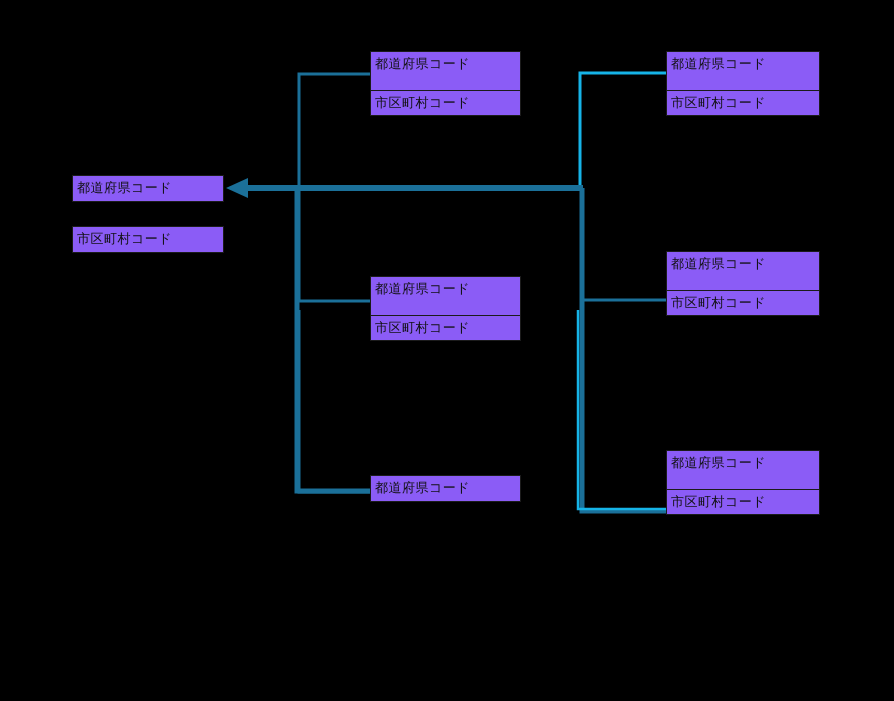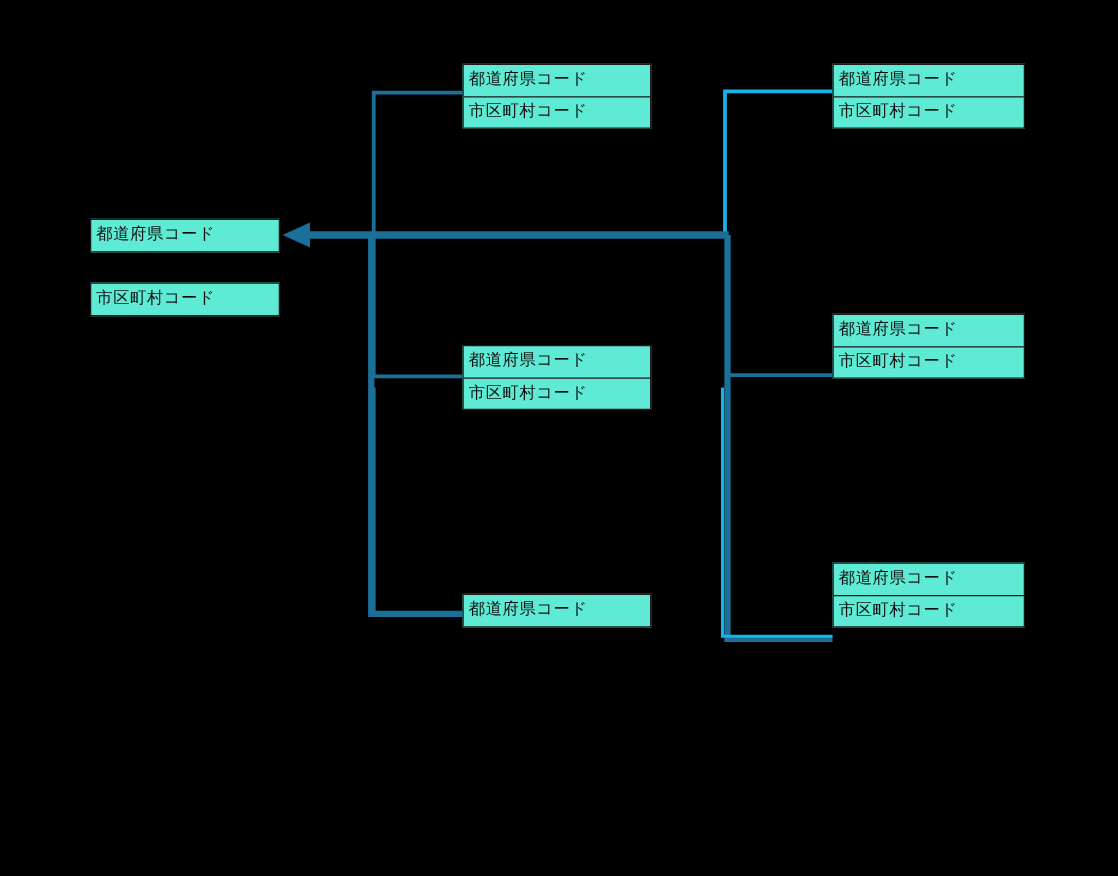--- a/index.html
+++ b/index.html
@@ -20,23 +20,24 @@
     left: 0;
     top: 0;
     width: 894px;
     height: 701px;
     pointer-events: none;
   }
   .node {
     position: absolute;
     box-sizing: border-box;
     border: 1px solid #1b1b1b;
-    background: #5eead4;
+    background: #8b5cf6;
     display: flex;
     flex-direction: column;
+    gap: 13px;
   }
   .node-row {
     box-sizing: border-box;
     height: 25px;
     line-height: 24px;
     padding: 0 4px;
     font-size: 13px;
     color: #101010;
     letter-spacing: 0.5px;
     white-space: nowrap;

